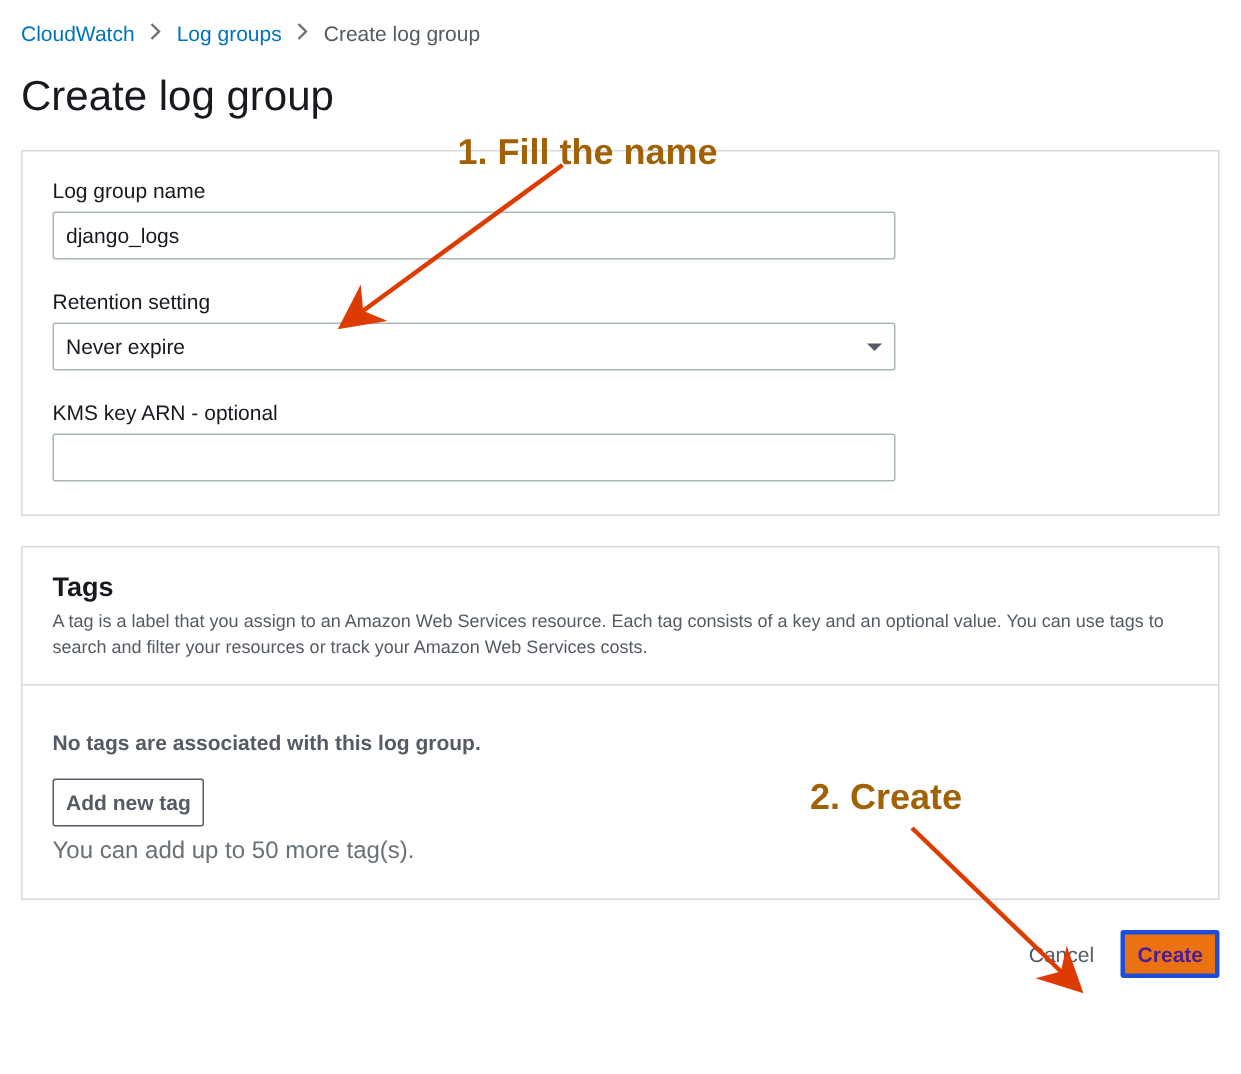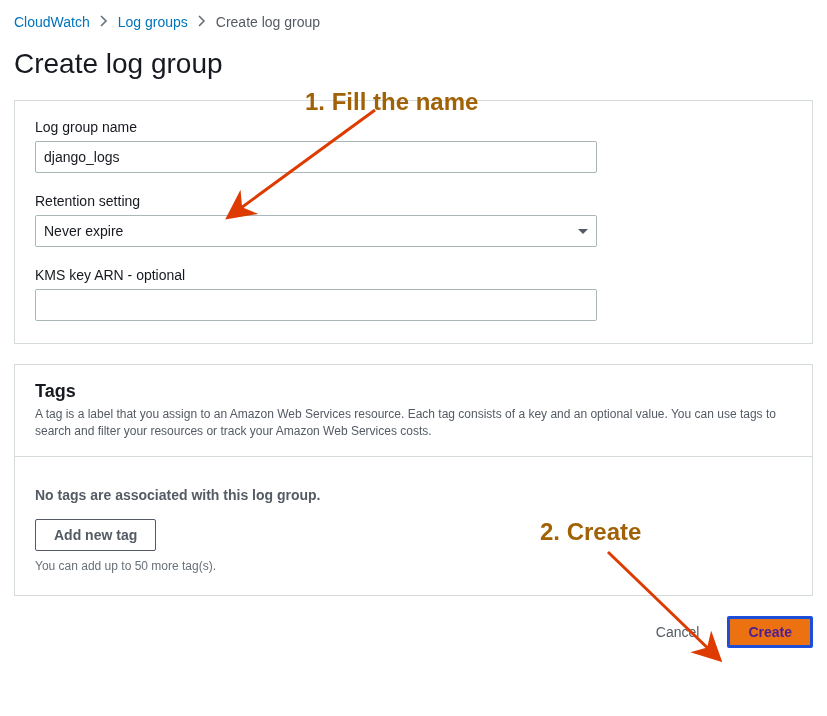--- a/index.html
+++ b/index.html
@@ -82,21 +82,21 @@
     border-top: 5px solid #545b64;
   }
   .empty-msg { color: #545b64; font-size: 14px; margin: 12px 0 16px; font-weight: bold; }
   .btn {
     display: inline-flex;
     align-items: center;
     justify-content: center;
     font-weight: 700;
     font-size: 14px;
     height: 32px;
-    padding: 0 18px;
+    padding: 0 8px;
     border-radius: 2px;
     cursor: pointer;
     border: 1px solid transparent;
     background: none;
   }
   .btn.normal {
     border: 1px solid #545b64;
     color: #545b64;
     background: #fff;
   }
@@ -104,21 +104,21 @@
     color: #545b64;
     font-weight: 400;
     border: none;
   }
   .btn.primary {
     background: #ec7211;
     border: 3px solid #1d4ed8;
     color: #4c1d95;
   }
   .hint {
-    font-size: 12px;
+    font-size: 16px;
     color: #687078;
     margin-top: 8px;
   }
   .actions {
     display: flex;
     justify-content: flex-end;
     gap: 10px;
     margin-top: 8px;
   }
   

